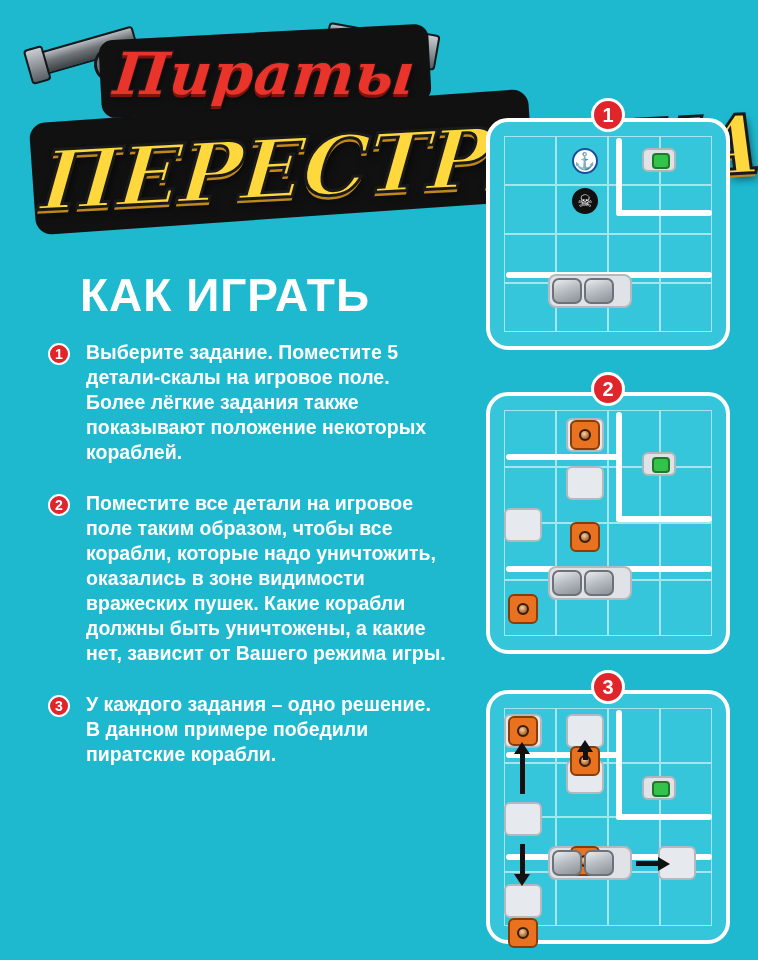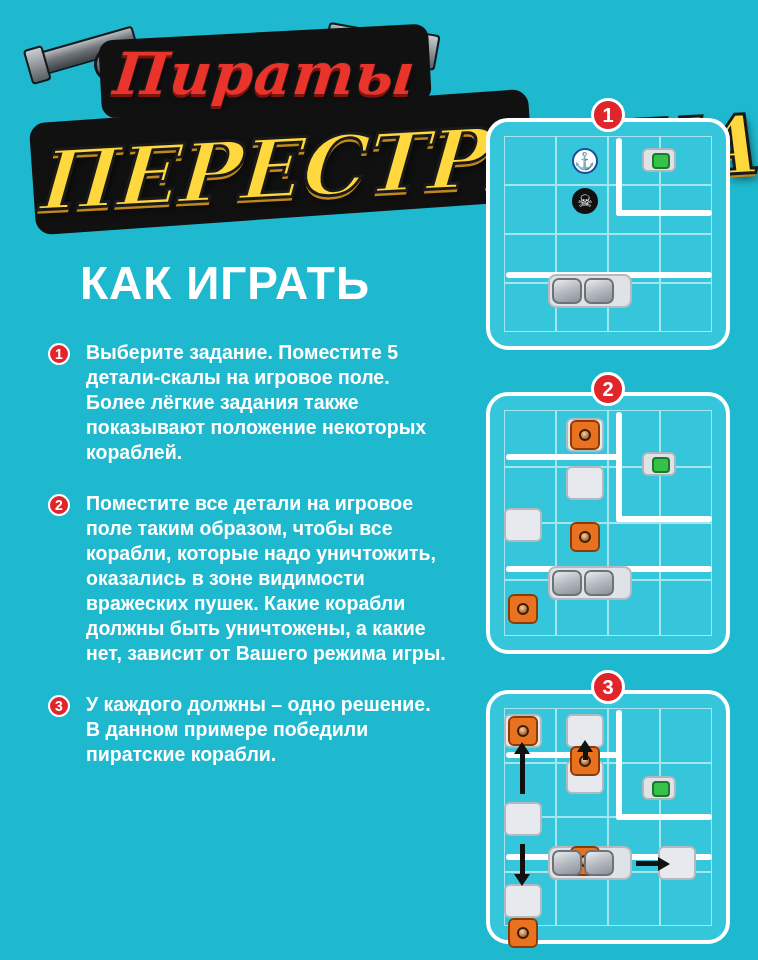--- a/index.html
+++ b/index.html
@@ -64,21 +64,21 @@
     font-size:82px;letter-spacing:-1px;
     color:#ffd83d;
     -webkit-text-stroke:3px #1a1a1a;
     text-shadow:0 4px 0 #c0871a, 3px 6px 8px rgba(0,0,0,.55);
     transform:skewX(-8deg) rotate(-3deg);
     white-space:nowrap;
   }
 
   
   .howto{
-    position:absolute;left:80px;top:256px;
+    position:absolute;left:80px;top:268px;
     font-size:46px;font-weight:bold;color:#ffffff;
     letter-spacing:1px;
     font-family:"Liberation Sans", sans-serif;
   }
 
   
   .steps{position:absolute;left:48px;top:340px;width:400px;}
   .step{position:relative;margin-bottom:26px;padding-left:38px;}
   .badge{
     position:absolute;left:0;top:3px;
@@ -209,21 +209,21 @@
     <div class="step">
       <div class="badge">1</div>
       <div class="step-text">Выберите задание. Поместите 5 детали-скалы на игровое поле. Более лёгкие задания также показывают положение некоторых кораблей.</div>
     </div>
     <div class="step">
       <div class="badge">2</div>
       <div class="step-text">Поместите все детали на игровое поле таким образом, чтобы все корабли, которые надо уничтожить, оказались в зоне видимости вражеских пушек. Какие корабли должны быть уничтожены, а какие нет, зависит от Вашего режима игры.</div>
     </div>
     <div class="step">
       <div class="badge">3</div>
-      <div class="step-text">У каждого должны – одно решение. В данном примере победили пиратские корабли.</div>
+      <div class="step-text">У каждого задания – одно решение. В данном примере победили пиратские корабли.</div>
     </div>
   </div>
 
   <div class="panel-badge" id="badge1">1</div>
   <div class="panel" id="panel1">
     <div class="grid">
       <div class="cell"></div>
       <div class="cell"></div>
       <div class="cell"></div>
       <div class="cell"></div>

